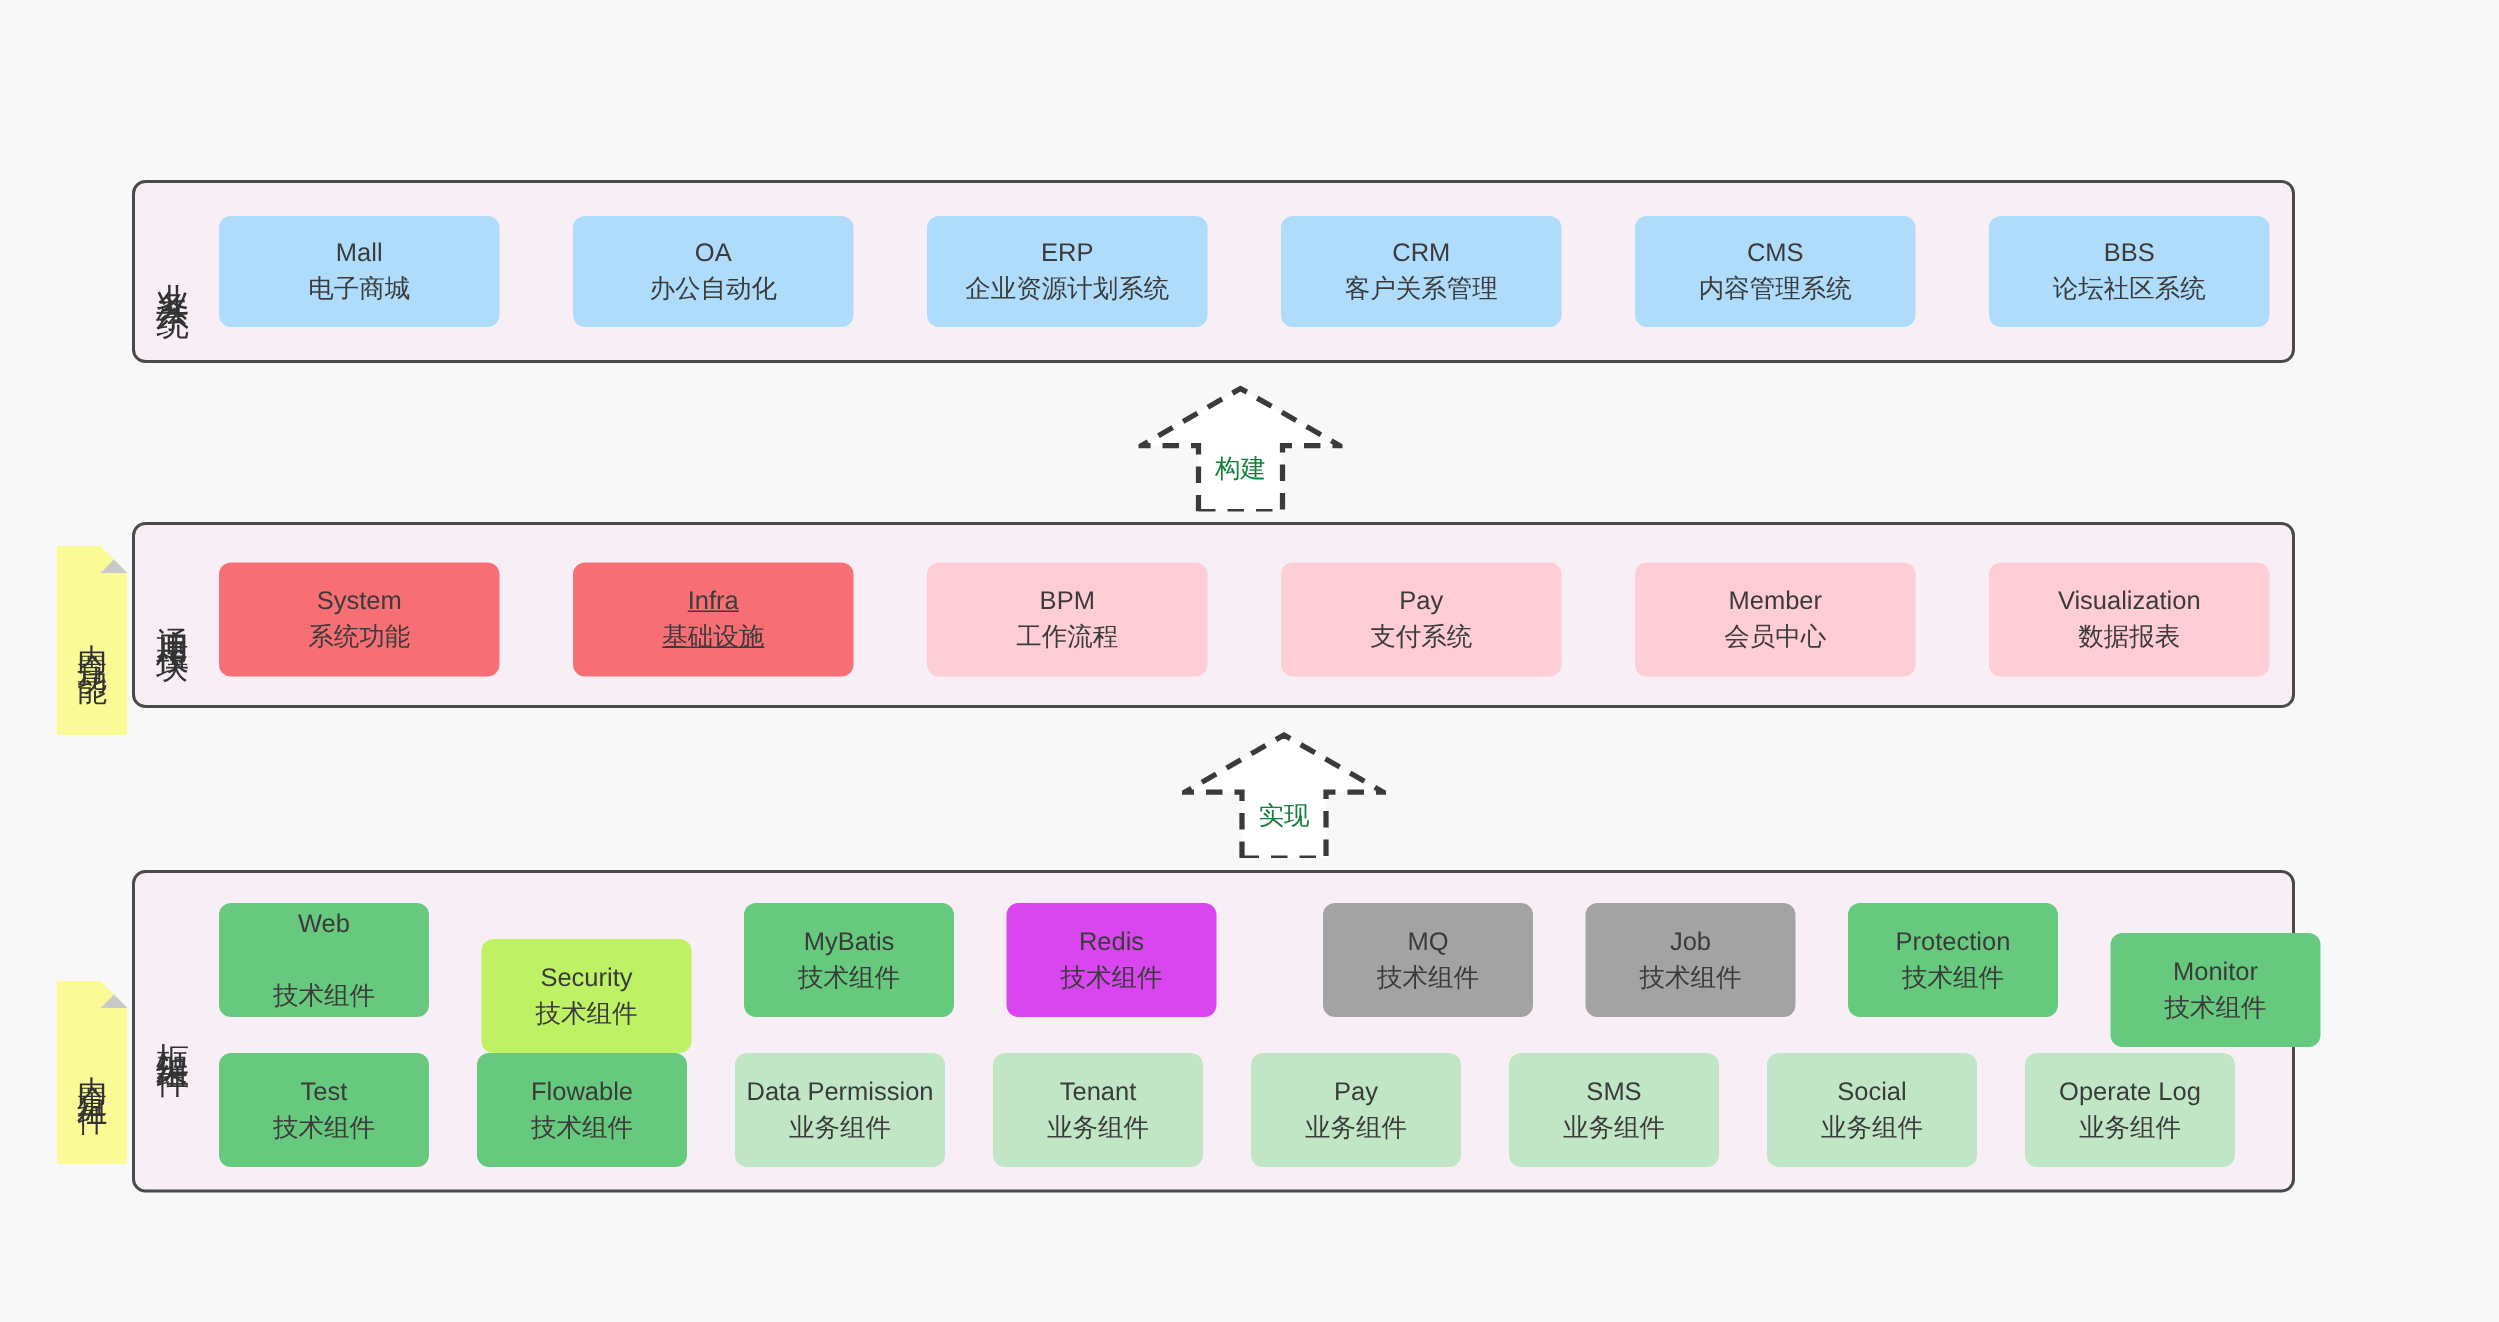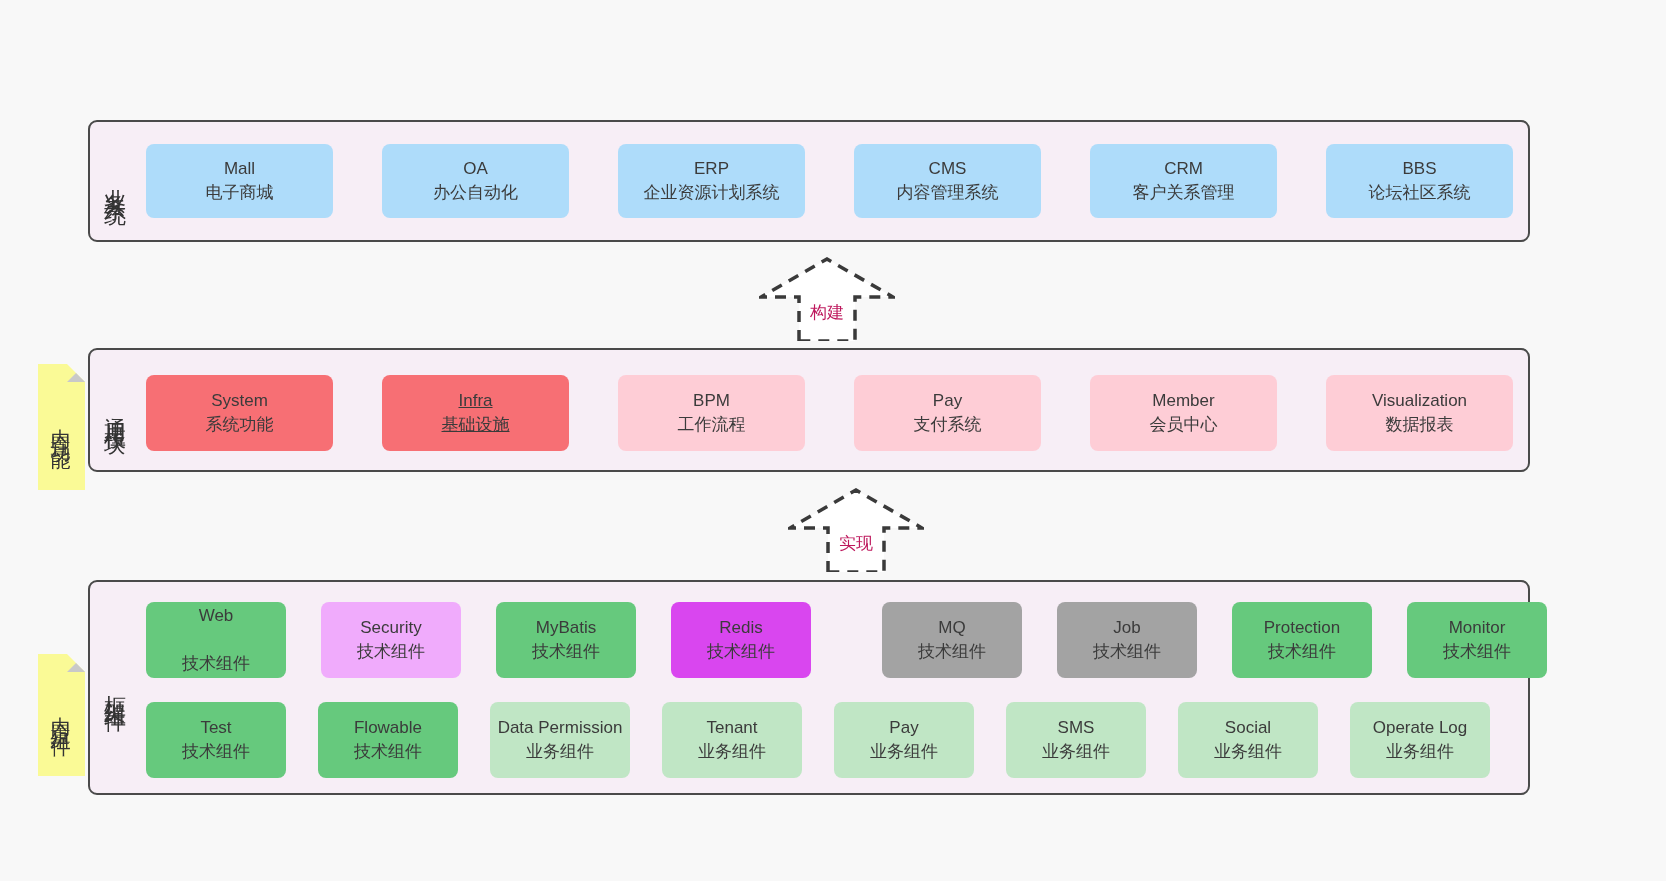--- a/index.html
+++ b/index.html
@@ -100,21 +100,21 @@
   }
   #arrow-0 { left: 759px; top: 257px; }
   #arrow-1 { left: 788px; top: 488px; }
   .arrow svg { display: block; }
   .arrow-label {
     position: absolute;
     left: 0; right: 0;
     top: 44px;
     text-align: center;
     font-size: 17px;
-    color: #be185d;
+    color: #15803d;
   }
 </style>
 </head>
 <body>
 
 <div id="canvas">
 
   <div class="sticky" id="sticky-0">
     <div class="sticky-fold"></div>
     <div class="sticky-label">内置功能</div>
@@ -133,26 +133,26 @@
         </div>
         <div class="box wide" style="background: rgb(174, 220, 250);">
           <div class="box-title">OA</div>
           <div class="box-subtitle">办公自动化</div>
         </div>
         <div class="box wide" style="background: rgb(174, 220, 250);">
           <div class="box-title">ERP</div>
           <div class="box-subtitle">企业资源计划系统</div>
         </div>
         <div class="box wide" style="background: rgb(174, 220, 250);">
+          <div class="box-title">CRM</div>
+          <div class="box-subtitle">客户关系管理</div>
+        </div>
+        <div class="box wide" style="background: rgb(174, 220, 250);">
           <div class="box-title">CMS</div>
           <div class="box-subtitle">内容管理系统</div>
-        </div>
-        <div class="box wide" style="background: rgb(174, 220, 250);">
-          <div class="box-title">CRM</div>
-          <div class="box-subtitle">客户关系管理</div>
         </div>
         <div class="box wide" style="background: rgb(174, 220, 250);">
           <div class="box-title">BBS</div>
           <div class="box-subtitle">论坛社区系统</div>
         </div>
       </div>
   </div>
 
   <div class="arrow" id="arrow-0">
     <svg width="136" height="84" viewBox="0 0 136 84">
@@ -198,21 +198,21 @@
     <div class="arrow-label">实现</div>
   </div>
 
   <div class="band" id="band-2">
     <div class="band-label">框架组件</div>
     <div class="boxes-row row-0">
         <div class="box narrow" style="background: rgb(102, 201, 125); gap: 24px;">
           <div class="box-title">Web</div>
           <div class="box-subtitle">技术组件</div>
         </div>
-        <div class="box narrow" style="background: #f0abfc;">
+        <div class="box narrow" style="background: #bef264; margin-top: 24px;">
           <div class="box-title">Security</div>
           <div class="box-subtitle">技术组件</div>
         </div>
         <div class="box narrow" style="background: rgb(102, 201, 125);">
           <div class="box-title">MyBatis</div>
           <div class="box-subtitle">技术组件</div>
         </div>
         <div class="box narrow" style="background: #d946ef;">
           <div class="box-title">Redis</div>
           <div class="box-subtitle">技术组件</div>
@@ -222,21 +222,21 @@
           <div class="box-subtitle">技术组件</div>
         </div>
         <div class="box narrow" style="background: #a3a3a3;">
           <div class="box-title">Job</div>
           <div class="box-subtitle">技术组件</div>
         </div>
         <div class="box narrow" style="background: rgb(102, 201, 125);">
           <div class="box-title">Protection</div>
           <div class="box-subtitle">技术组件</div>
         </div>
-        <div class="box narrow" style="background: rgb(102, 201, 125);">
+        <div class="box narrow" style="background: rgb(102, 201, 125); margin-top: 20px;">
           <div class="box-title">Monitor</div>
           <div class="box-subtitle">技术组件</div>
         </div>
       </div>
     <div class="boxes-row row-1">
         <div class="box narrow" style="background: rgb(102, 201, 125);">
           <div class="box-title">Test</div>
           <div class="box-subtitle">技术组件</div>
         </div>
         <div class="box narrow" style="background: rgb(102, 201, 125);">

